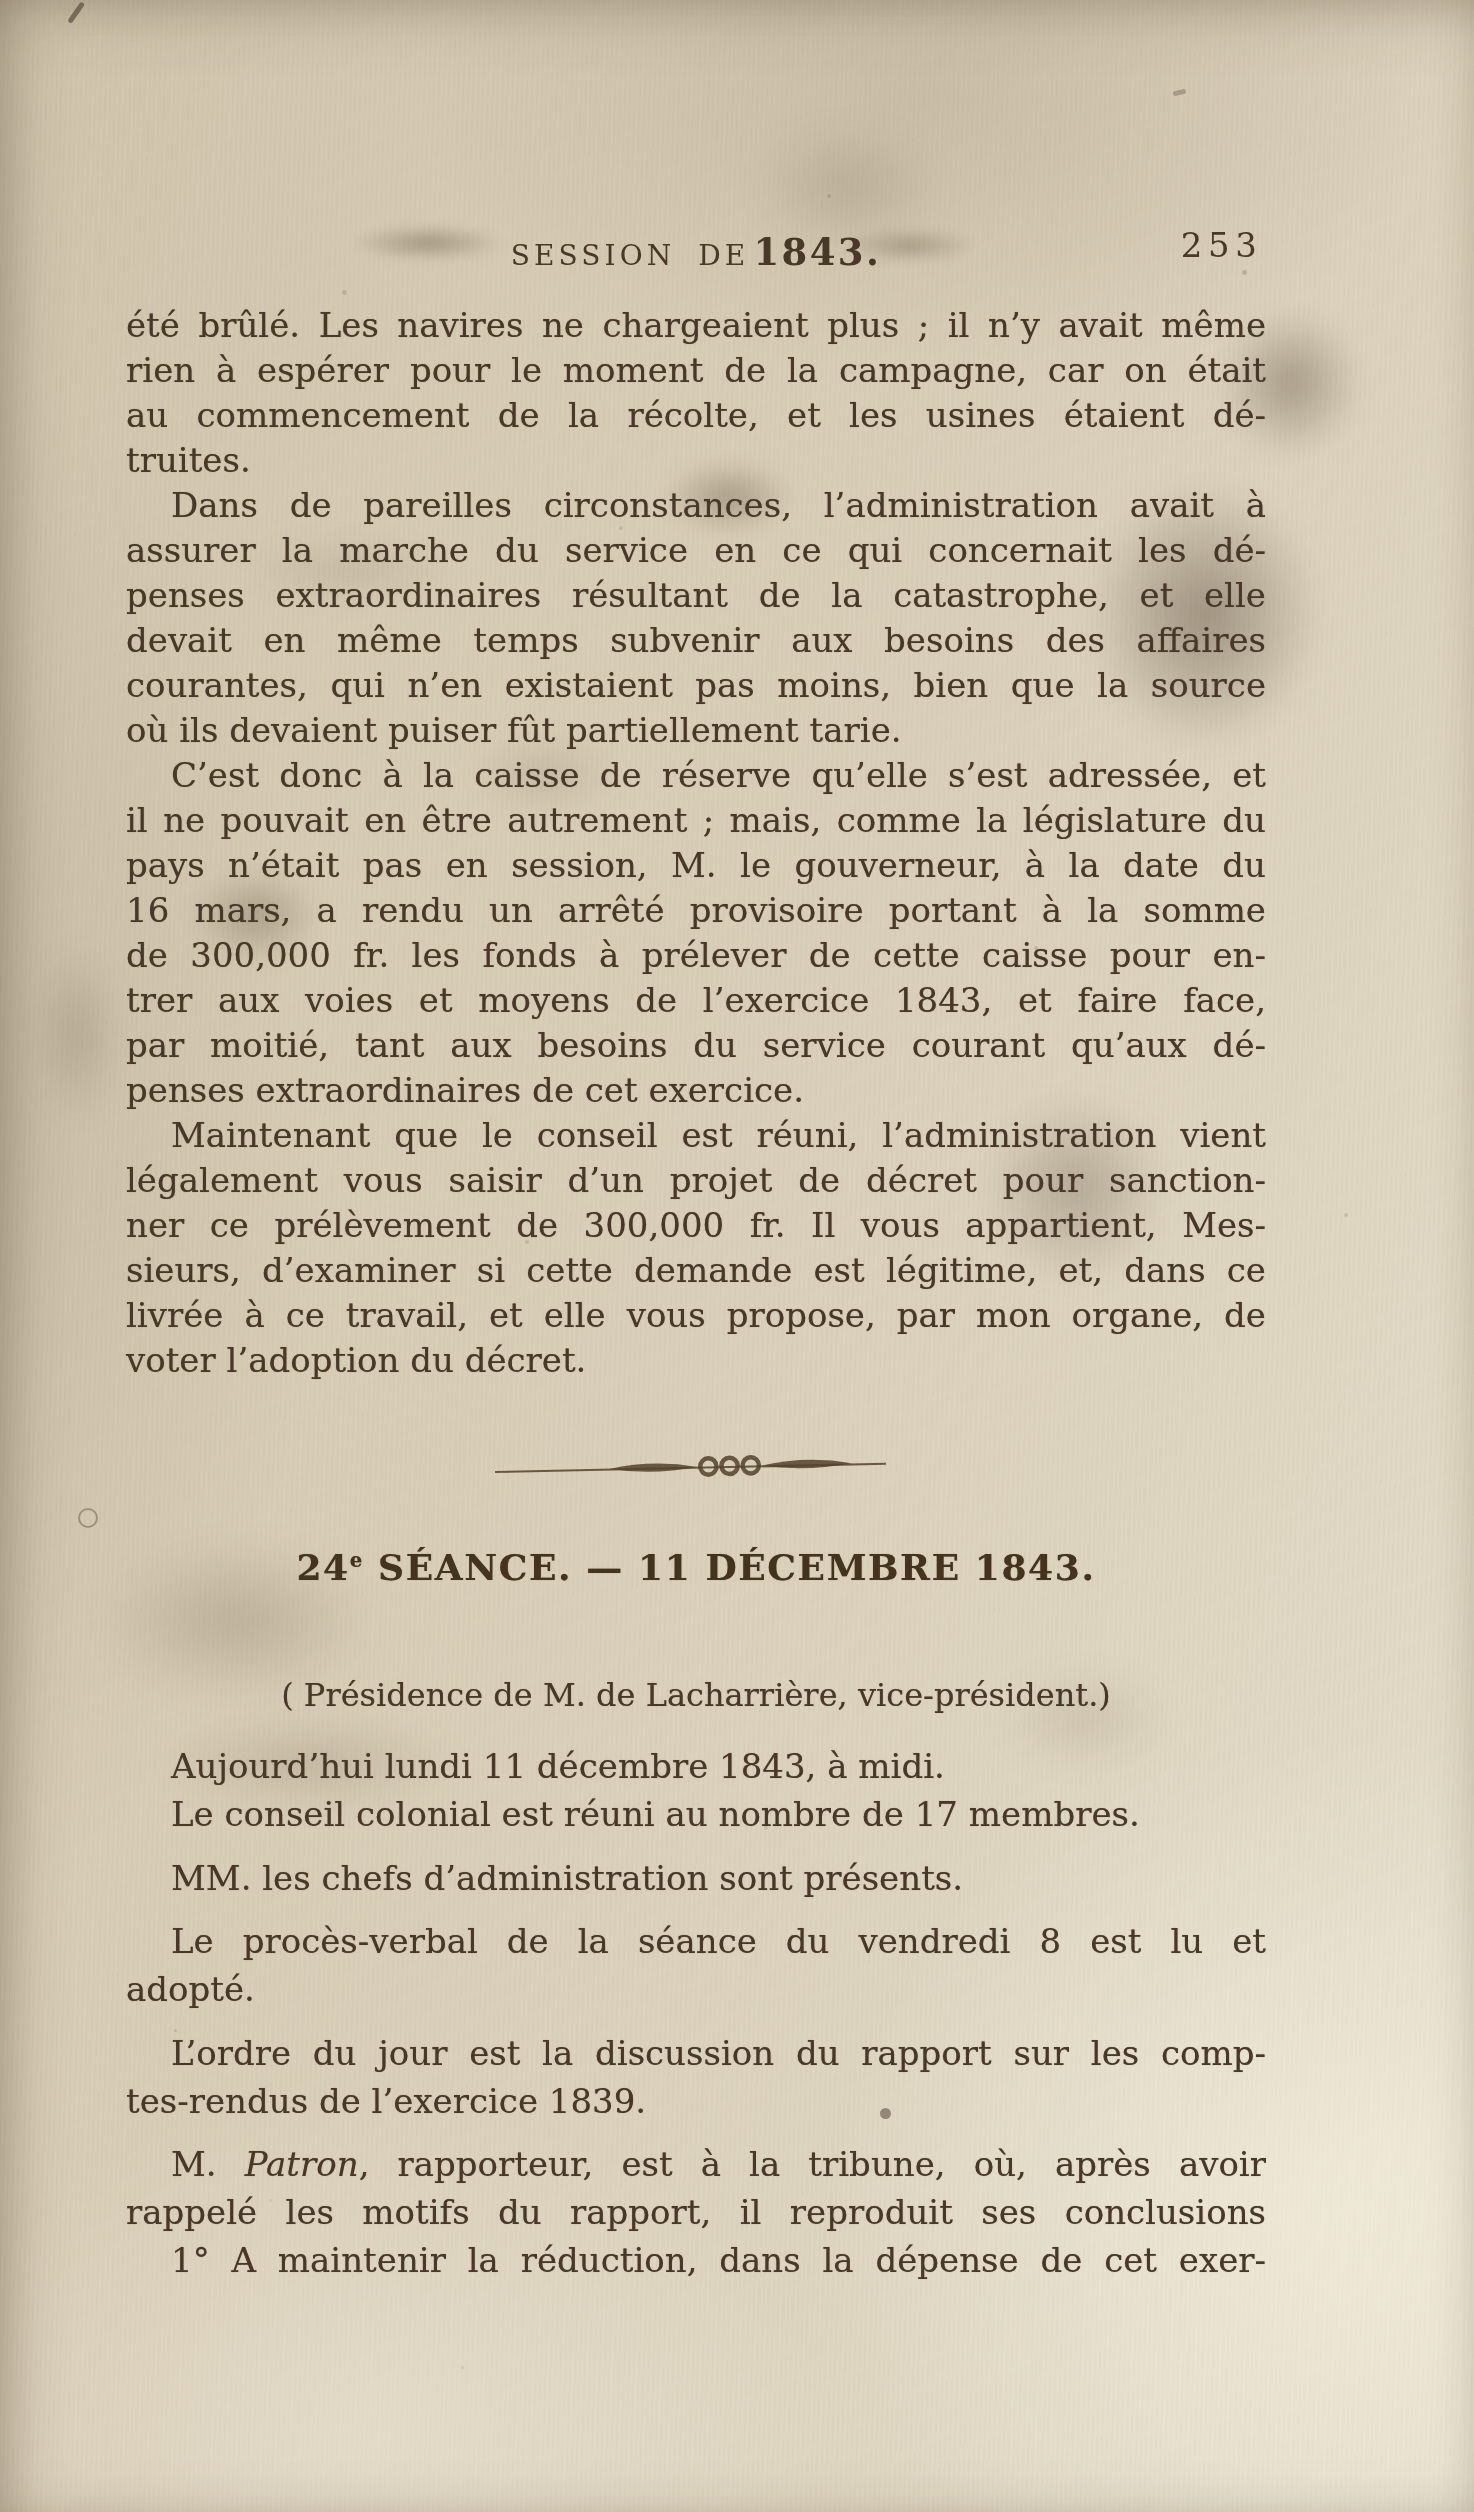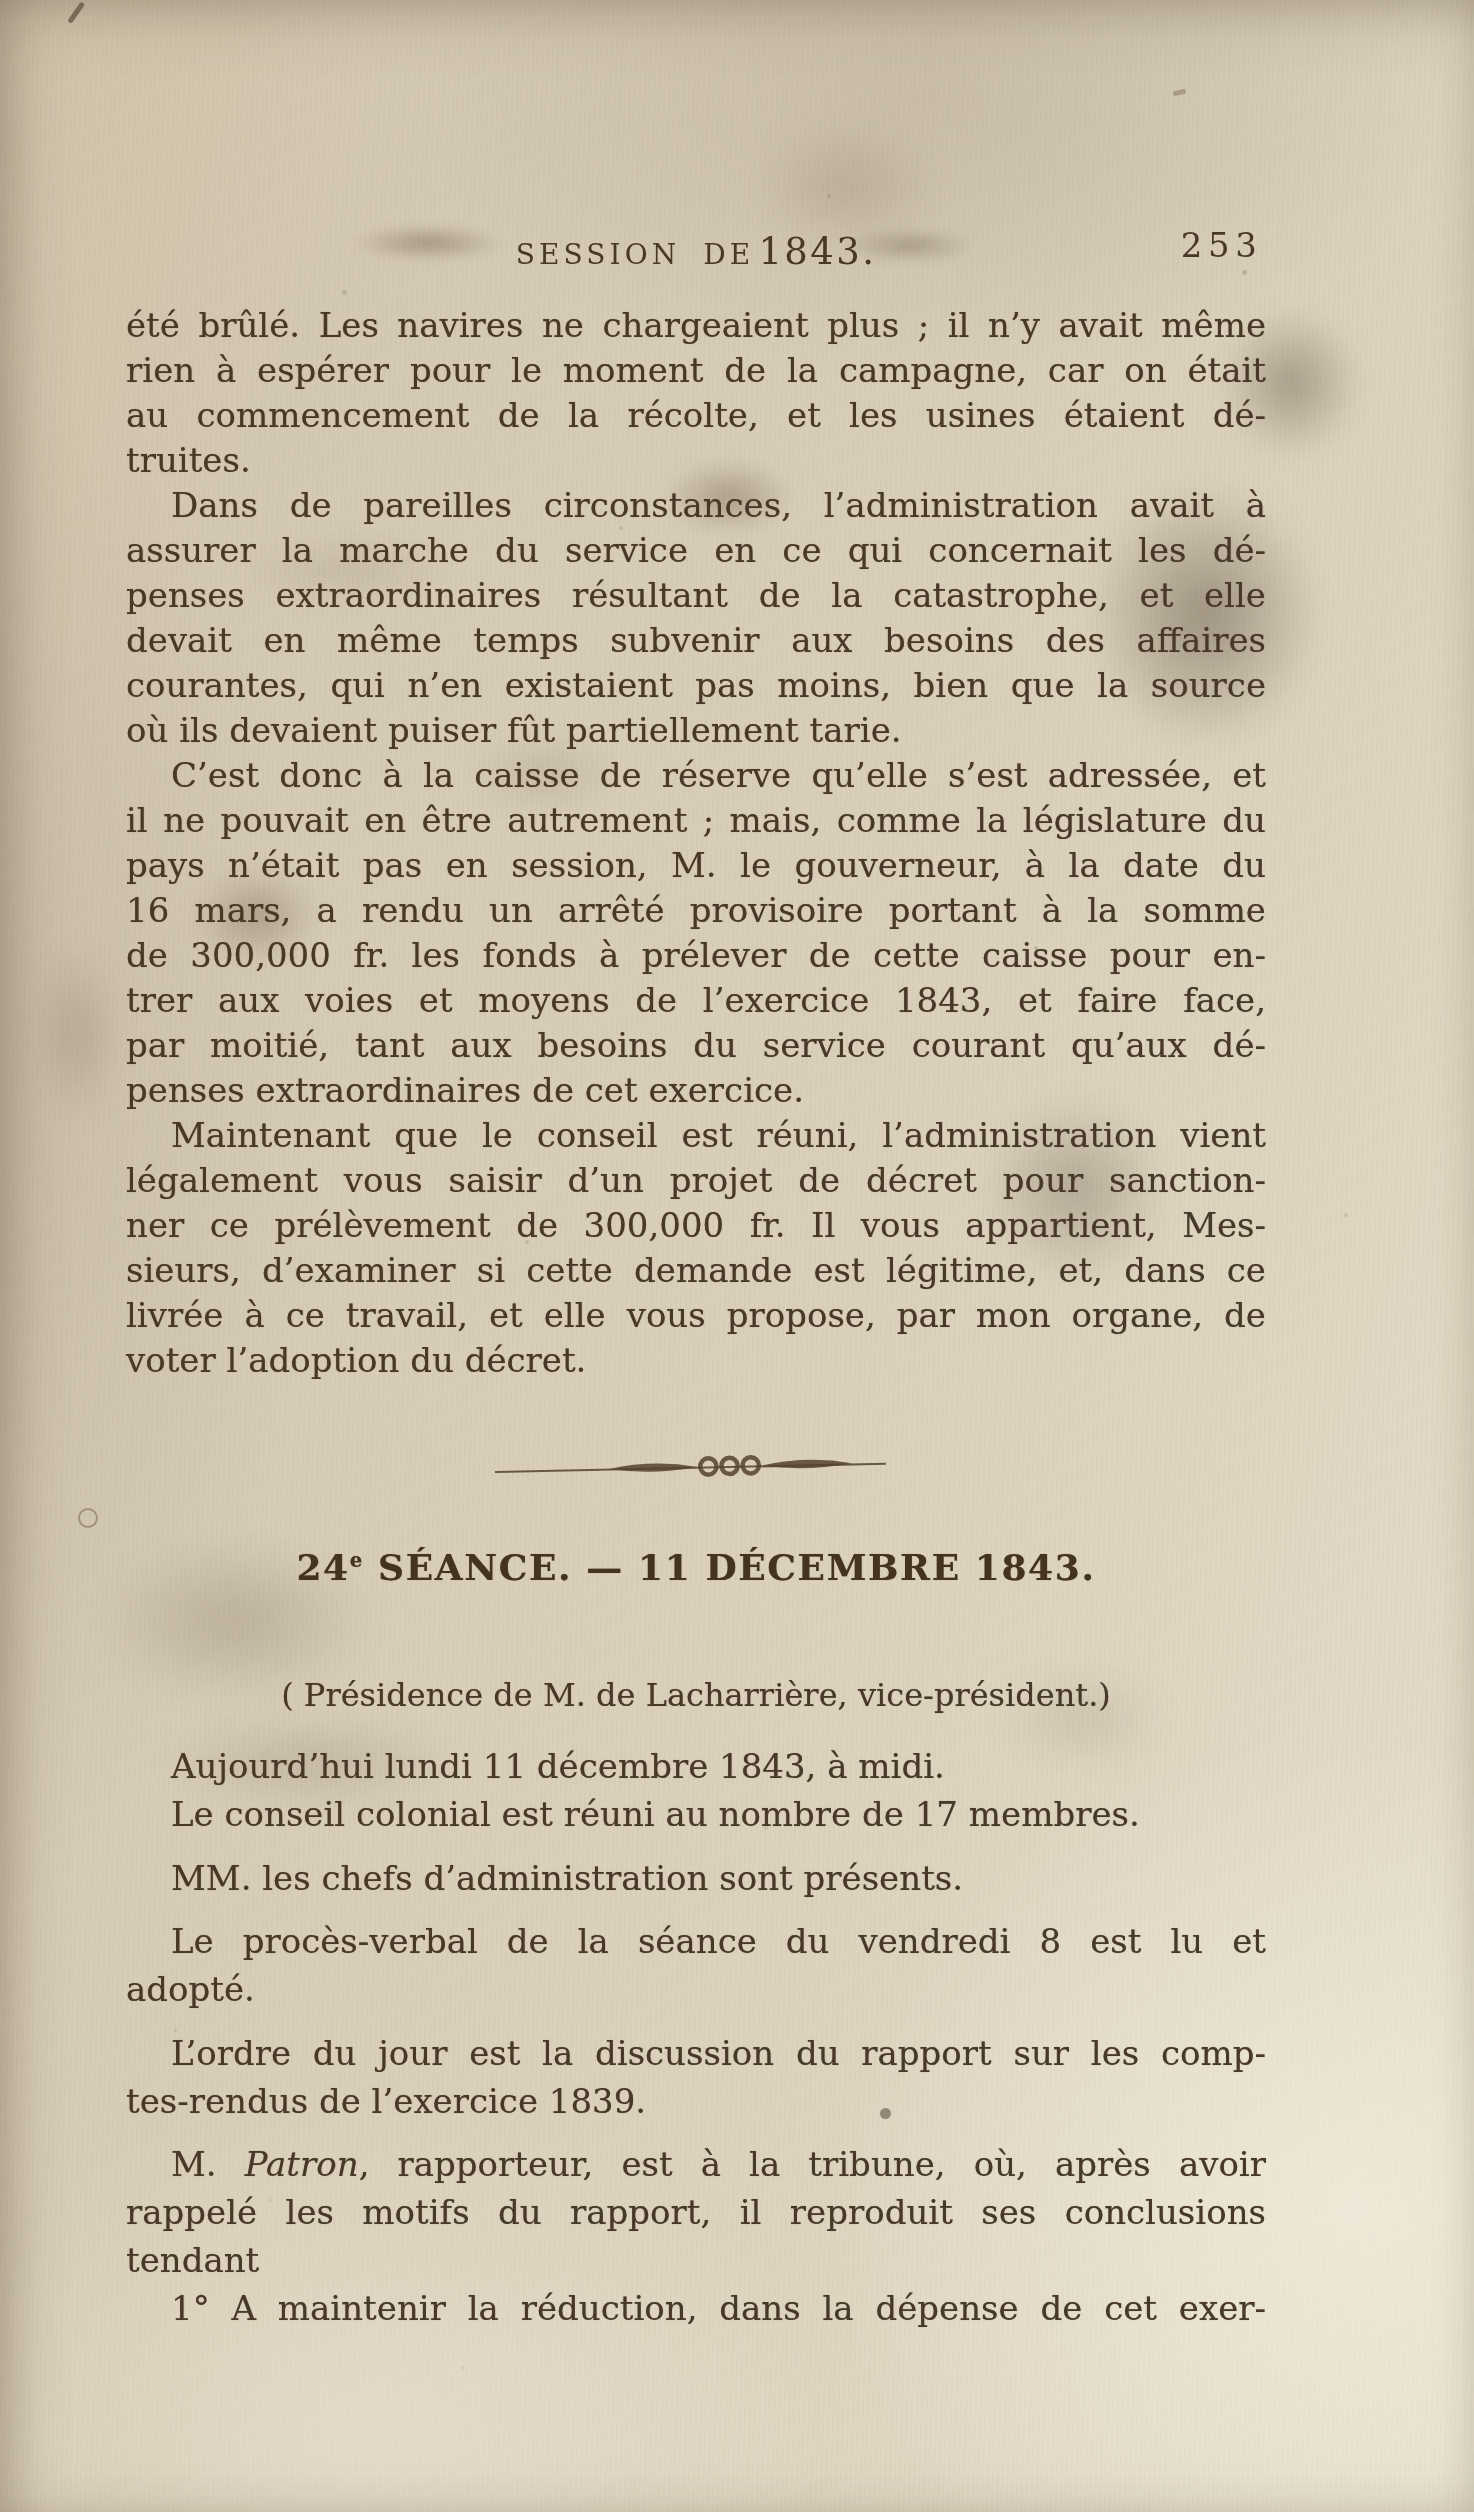--- a/index.html
+++ b/index.html
@@ -53,21 +53,21 @@
   .sp11{left:1130px;top:2168px;width:4.1px;height:4.1px;opacity:.25;}
   .sp12{left:461px;top:2366px;width:3.3px;height:3.3px;opacity:.2;}
   .sp13{left:174px;top:2029px;width:3.3px;height:3.3px;opacity:.25;}
   .sp14{left:619px;top:526px;width:4.1px;height:4.1px;opacity:.2;}
   .sp15{left:1344px;top:1213px;width:4.1px;height:4.1px;opacity:.25;}
   .sp16{left:269px;top:2199px;width:3.3px;height:3.3px;opacity:.2;}
 
   .header{position:absolute;left:126px;top:225px;width:1140px;height:52px;}
   .running-title{position:absolute;left:0;right:0;top:4.9px;text-align:center;}
   .rt-caps{font-size:28px;letter-spacing:4.1px;word-spacing:9.8px;}
-  .rt-year{font-size:37px;letter-spacing:2.4px;}
+  .rt-year{font-size:37px;letter-spacing:2.4px;font-weight:bold;}
   .page-number{position:absolute;right:3.3px;top:0;font-size:34px;letter-spacing:5.7px;margin-left:32px;}
 
   .textblock{position:absolute;left:126px;width:1140px;font-size:34px;
     text-shadow:0 0 0.8px rgba(70,54,38,.55);}
   .upper{top:303px;}
   .upper .ln{line-height:45px;}
   .lower{top:1718px;margin-top:24px;}
   .lower .ln{line-height:48px;}
   .ln{text-align:justify;text-align-last:justify;}
   .ln.short{text-align:right;text-align-last:left;}
@@ -183,19 +183,18 @@
   <div class="textblock lower">
     <div class="ln short ind">Aujourd’hui lundi 11 décembre 1843, à midi.</div>
     <div class="ln short ind">Le conseil colonial est réuni au nombre de 17 membres.</div>
     <div class="ln short ind gap">MM. les chefs d’administration sont présents.</div>
     <div class="ln ind gap">Le procès-verbal de la séance du vendredi 8 est lu et</div>
     <div class="ln short">adopté.</div>
     <div class="ln ind gap">L’ordre du jour est la discussion du rapport sur les comp-</div>
     <div class="ln short">tes-rendus de l’exercice 1839.</div>
     <div class="ln ind gap"><span>M. </span><span class="it">Patron</span><span>, rapporteur, est à la tribune, où, après avoir</span></div>
     <div class="ln">rappelé les motifs du rapport, il reproduit ses conclusions</div>
-    <div class="ln short">tendant</div>
     <div class="ln ind">1° A maintenir la réduction, dans la dépense de cet exer-</div>
   </div>
 
   <div class="vignette"></div>
 </div>
 
 
 </body></html>

